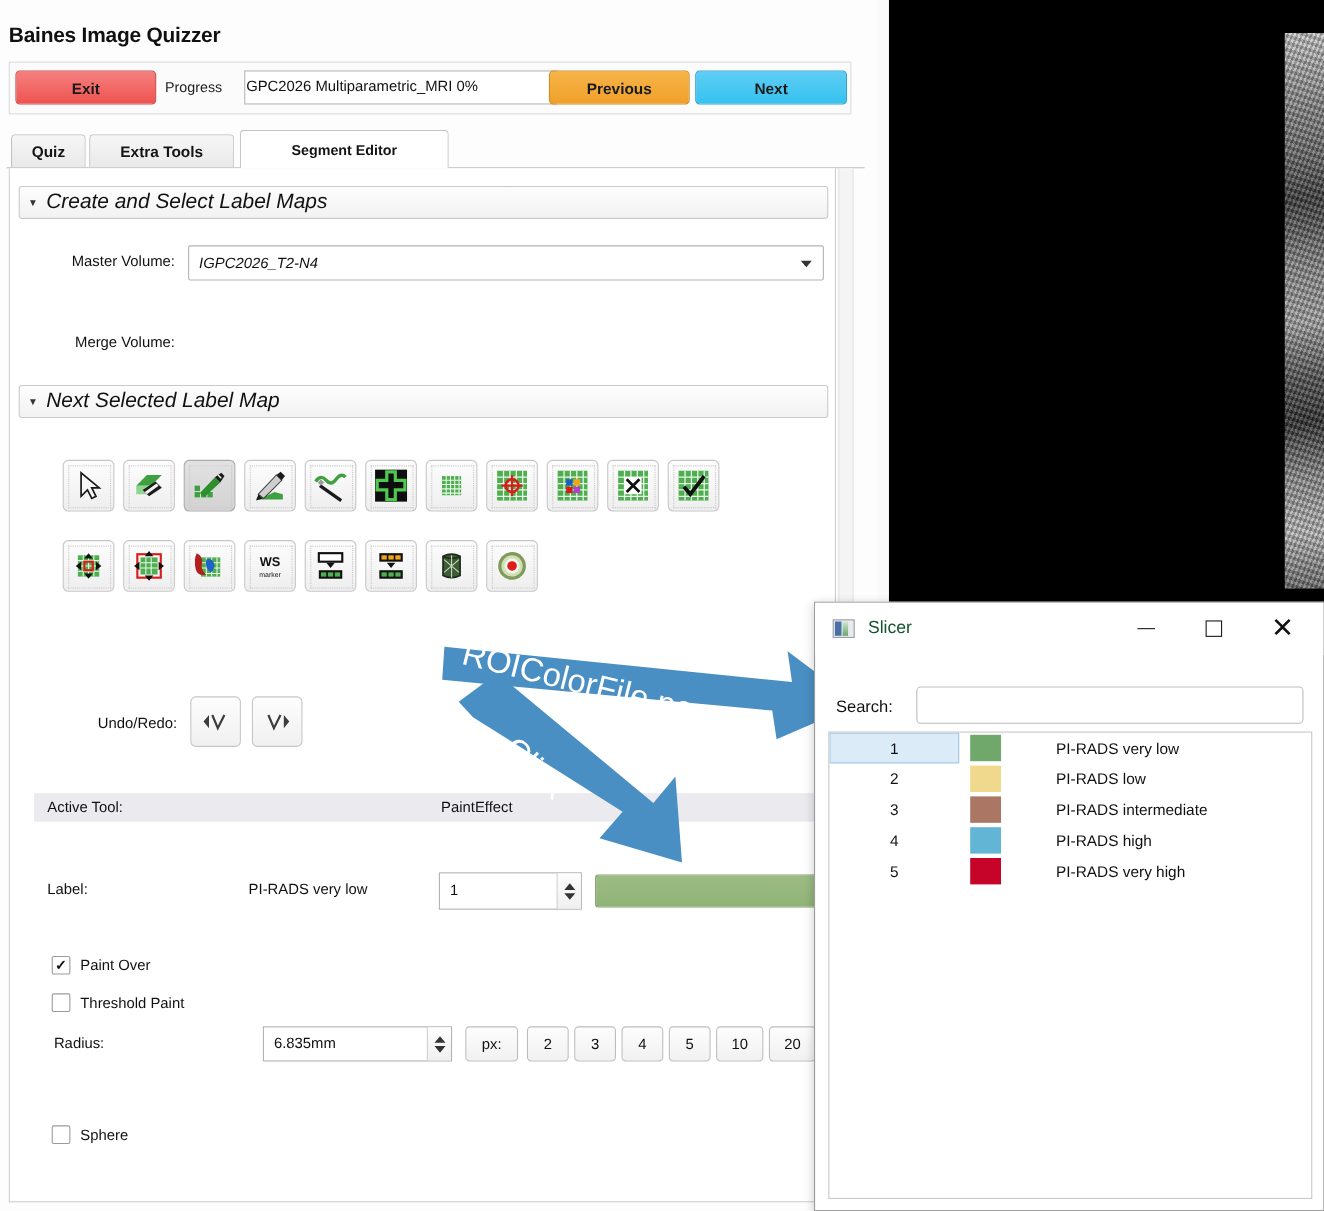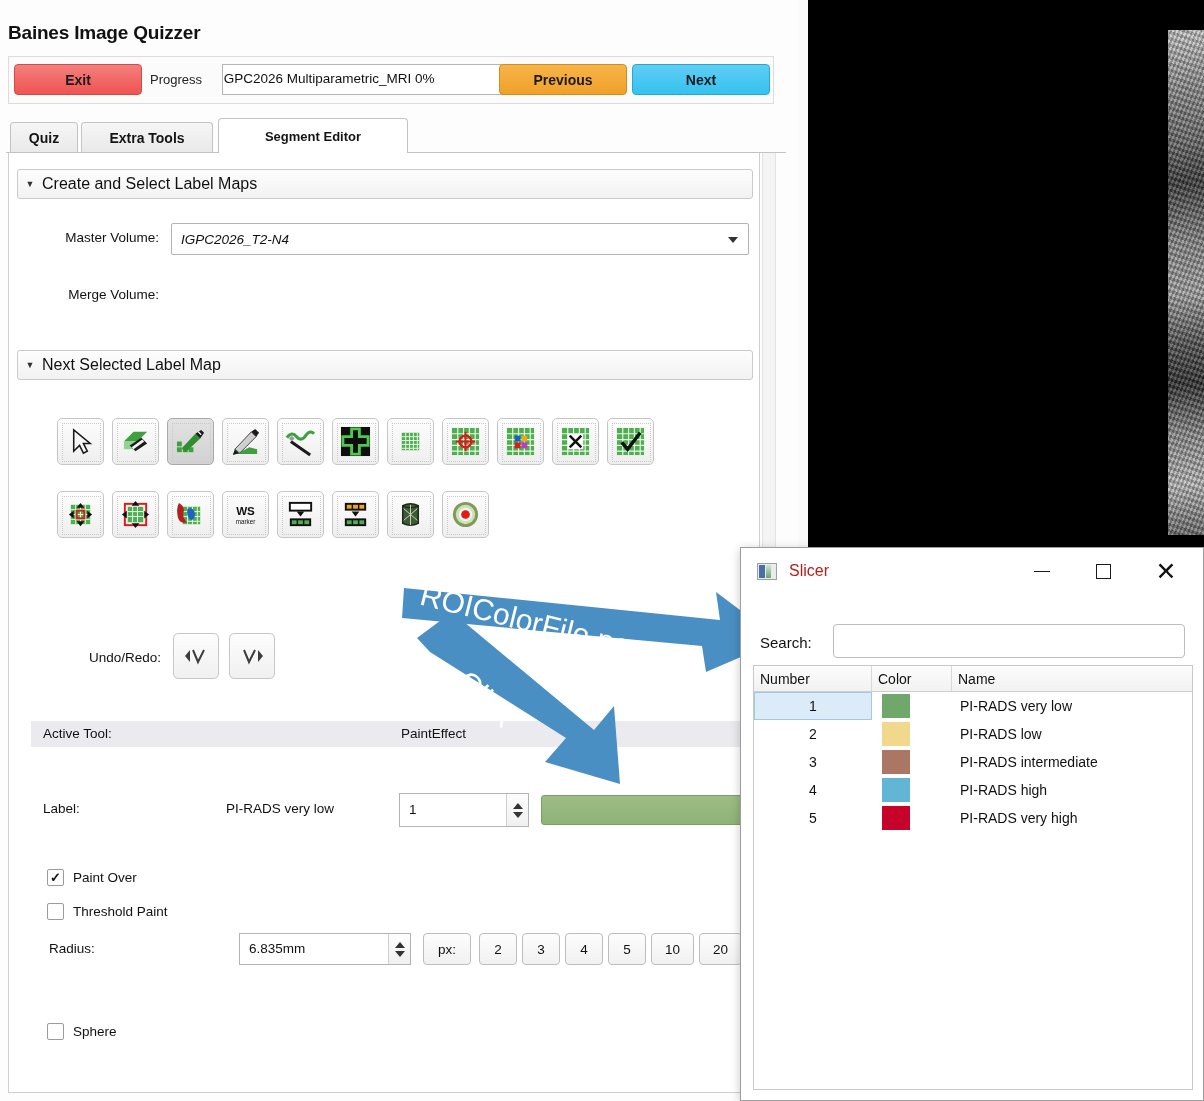--- a/index.html
+++ b/index.html
@@ -97,21 +97,21 @@
 
   .collapsible {
     position: absolute; left: 8px; width: 736px; height: 30px;
     background: linear-gradient(#fdfdfd, #f2f2f2);
     border: 1px solid #cacaca; border-radius: 3px;
     display: flex; align-items: center; cursor: pointer;
   }
   .collapsible .arrow {
     width: 24px; text-align: center; font-size: 9px; color: #333;
   }
-  .collapsible .ctitle { font-size: 16px; color: #111; }
+  .collapsible .ctitle { font-size: 19px; color: #111; font-style: italic; }
 
   #sec-create { top: 16px; }
   #sec-edit { top: 197px; }
 
   .form-row { position: absolute; height: 32px; }
   .form-label {
     position: absolute; right: 0; top: 7px;
     font-size: 13.5px; color: #111; white-space: nowrap;
   }
   .combo {
@@ -127,21 +127,21 @@
     border-top: 6px solid #333;
   }
   .combo.disabled { background: #fdfdfd; border-color: #dcdcdc; }
   .combo.disabled .cval { color: #b4b4b4; }
   .combo.disabled .caret { border-top-color: #c4c4c4; }
 
   #row-master { left: 22px; top: 70px; width: 718px; }
   #master-combo { left: 140px; top: 0; width: 578px; font-style: italic; }
   #lbl-master { left: 0; width: 128px; text-align: right; }
 
-  #row-merge { left: 22px; top: 127px; width: 718px; }
+  #row-merge { left: 22px; top: 143px; width: 718px; }
   #merge-combo { left: 140px; top: 0; width: 578px; }
   #lbl-merge { left: 0; width: 128px; text-align: right; }
 
   
   #tool-grid { position: absolute; left: 48px; top: 265px; }
   .tool-btn {
     position: absolute; width: 47px; height: 47px;
     background: linear-gradient(#fdfdfd, #eeeeee);
     border: 1px solid #c6c6c6; border-radius: 5px;
     cursor: pointer;
@@ -279,21 +279,21 @@
     background: #ffffff; border-bottom: 1px solid #ffffff;
     display: flex; align-items: center;
   }
   #slicer-app-icon {
     margin-left: 16px; width: 20px; height: 17px;
     border: 1px solid #9aa0a6; background: #e9ecef; position: relative;
   }
   #slicer-app-icon .sq1 { position:absolute; left:1px; top:1px; width:6px; height:13px; background:#4a6fa5; }
   #slicer-app-icon .sq2 { position:absolute; left:8px; top:1px; width:5px; height:13px;
     background:linear-gradient(#cfe6cf,#6fa36f); }
-  #slicer-title { margin-left: 12px; font-size: 16px; color: #b91c1c; }
+  #slicer-title { margin-left: 12px; font-size: 16px; color: #14532d; }
   .win-btn {
     position: absolute; top: 0; width: 46px; height: 47px;
     display: flex; align-items: center; justify-content: center;
     color: #111; cursor: pointer;
   }
   #minimize-button { right: 138px; }
   #maximize-button { right: 77px; }
   #close-button { right: 14px; }
   #minimize-button .g { width: 16px; height: 1.5px; background: #1a1a1a; }
   #maximize-button .g { width: 15px; height: 15px; border: 1.6px solid #1a1a1a; }
@@ -703,25 +703,20 @@
         <span class="g">✕</span>
       </div>
     </div>
 
     <div id="search-row">
       <span id="search-label">Search:</span>
       <input id="search-input" type="text" placeholder="" style="">
     </div>
 
     <div id="color-table">
-      <div id="table-header">
-        <div class="th th-number">Number</div>
-        <div class="th th-color">Color</div>
-        <div class="th th-name">Name</div>
-      </div>
       <div id="table-body">
           <div class="trow selected">
             <div class="td-number">1</div>
             <div class="td-color">
               <span class="swatch" style="background: rgb(111, 168, 106);"></span>
             </div>
             <div class="td-name">PI-RADS very low</div>
           </div>
           <div class="trow">
             <div class="td-number">2</div>

